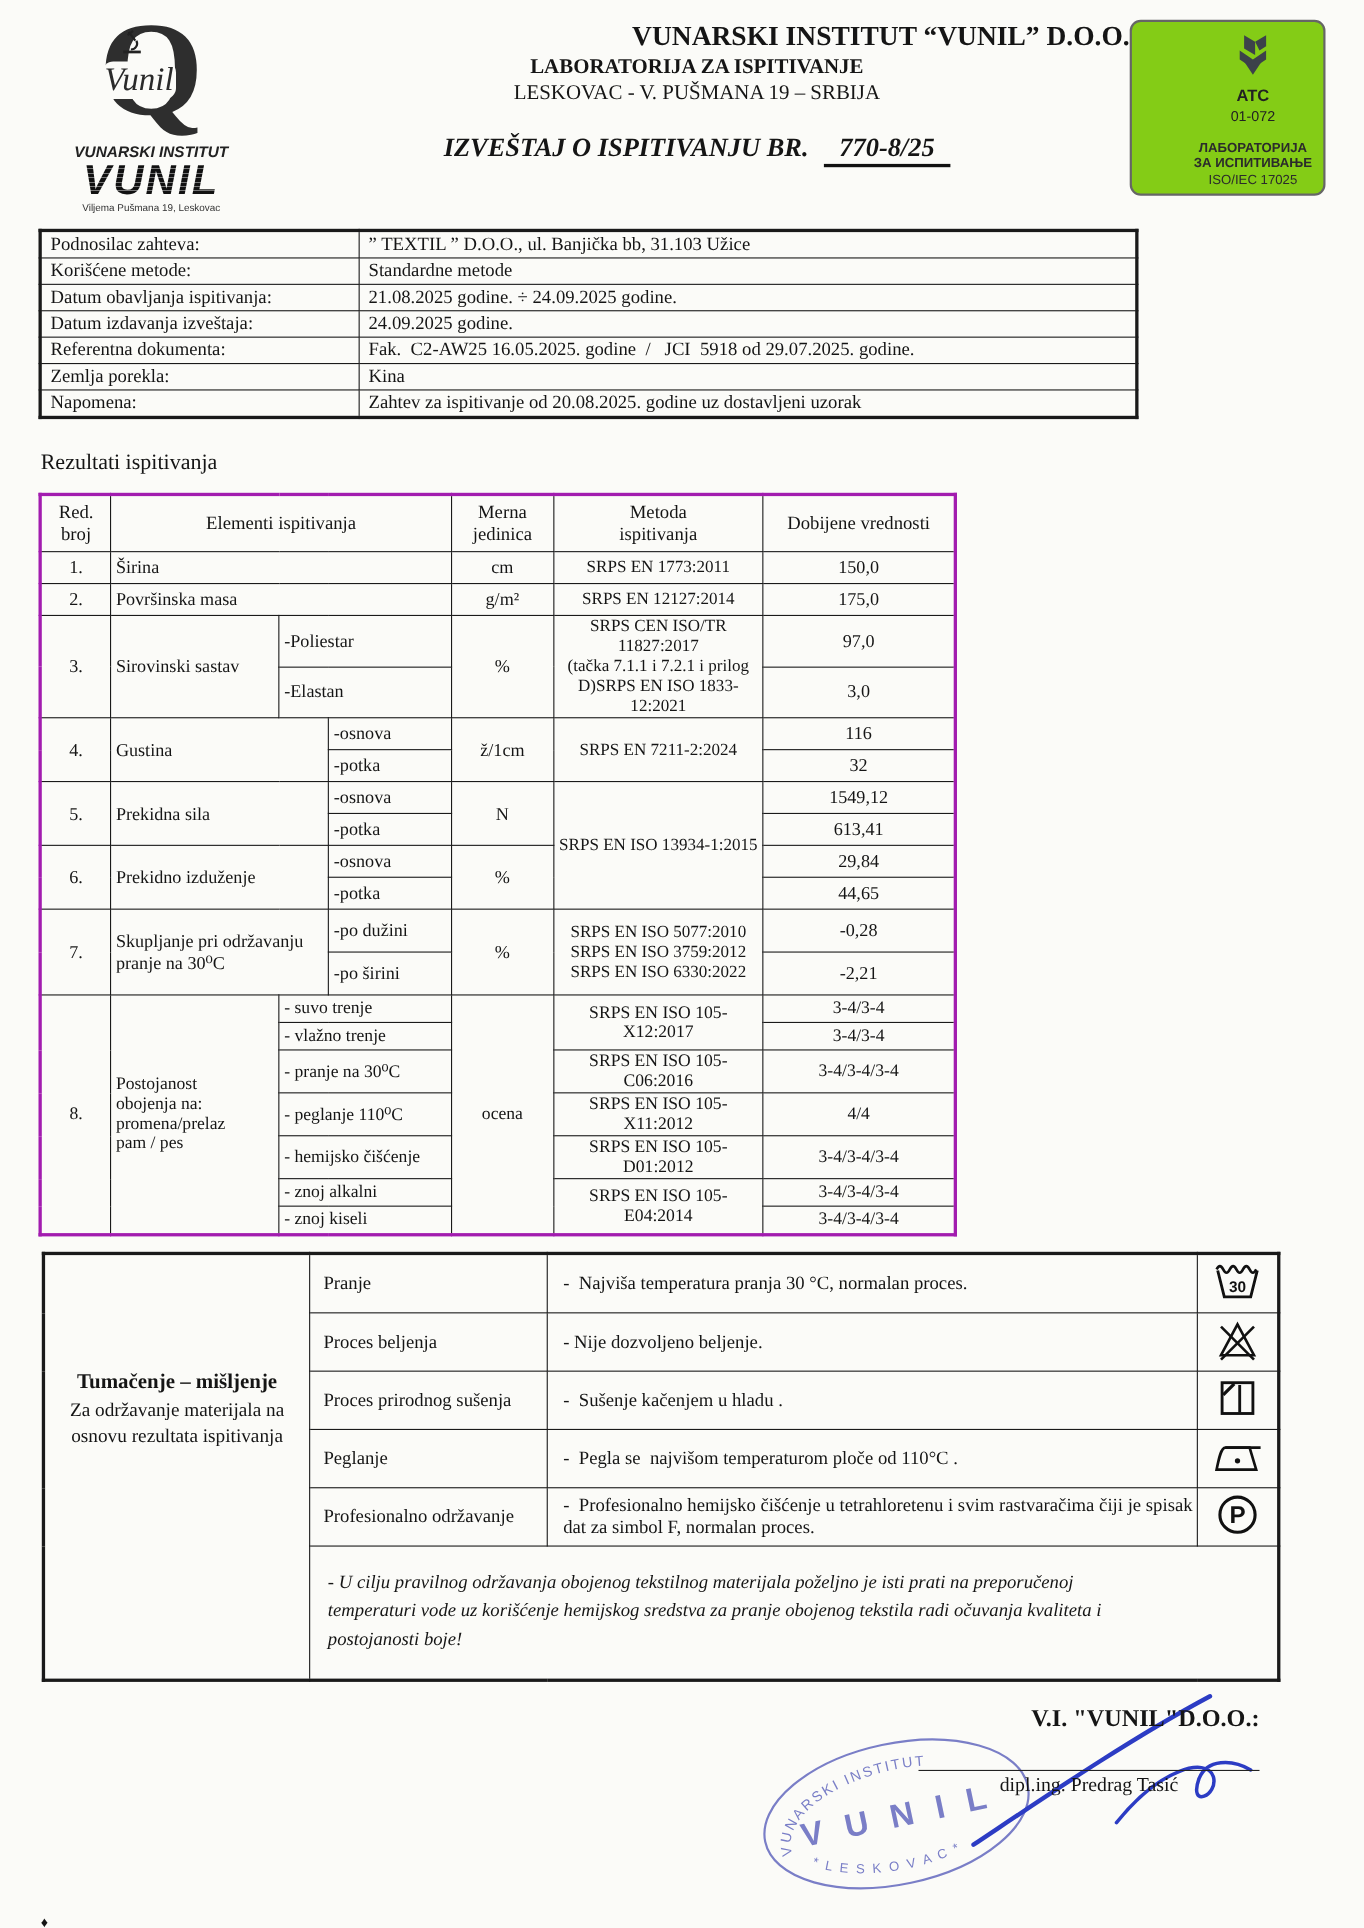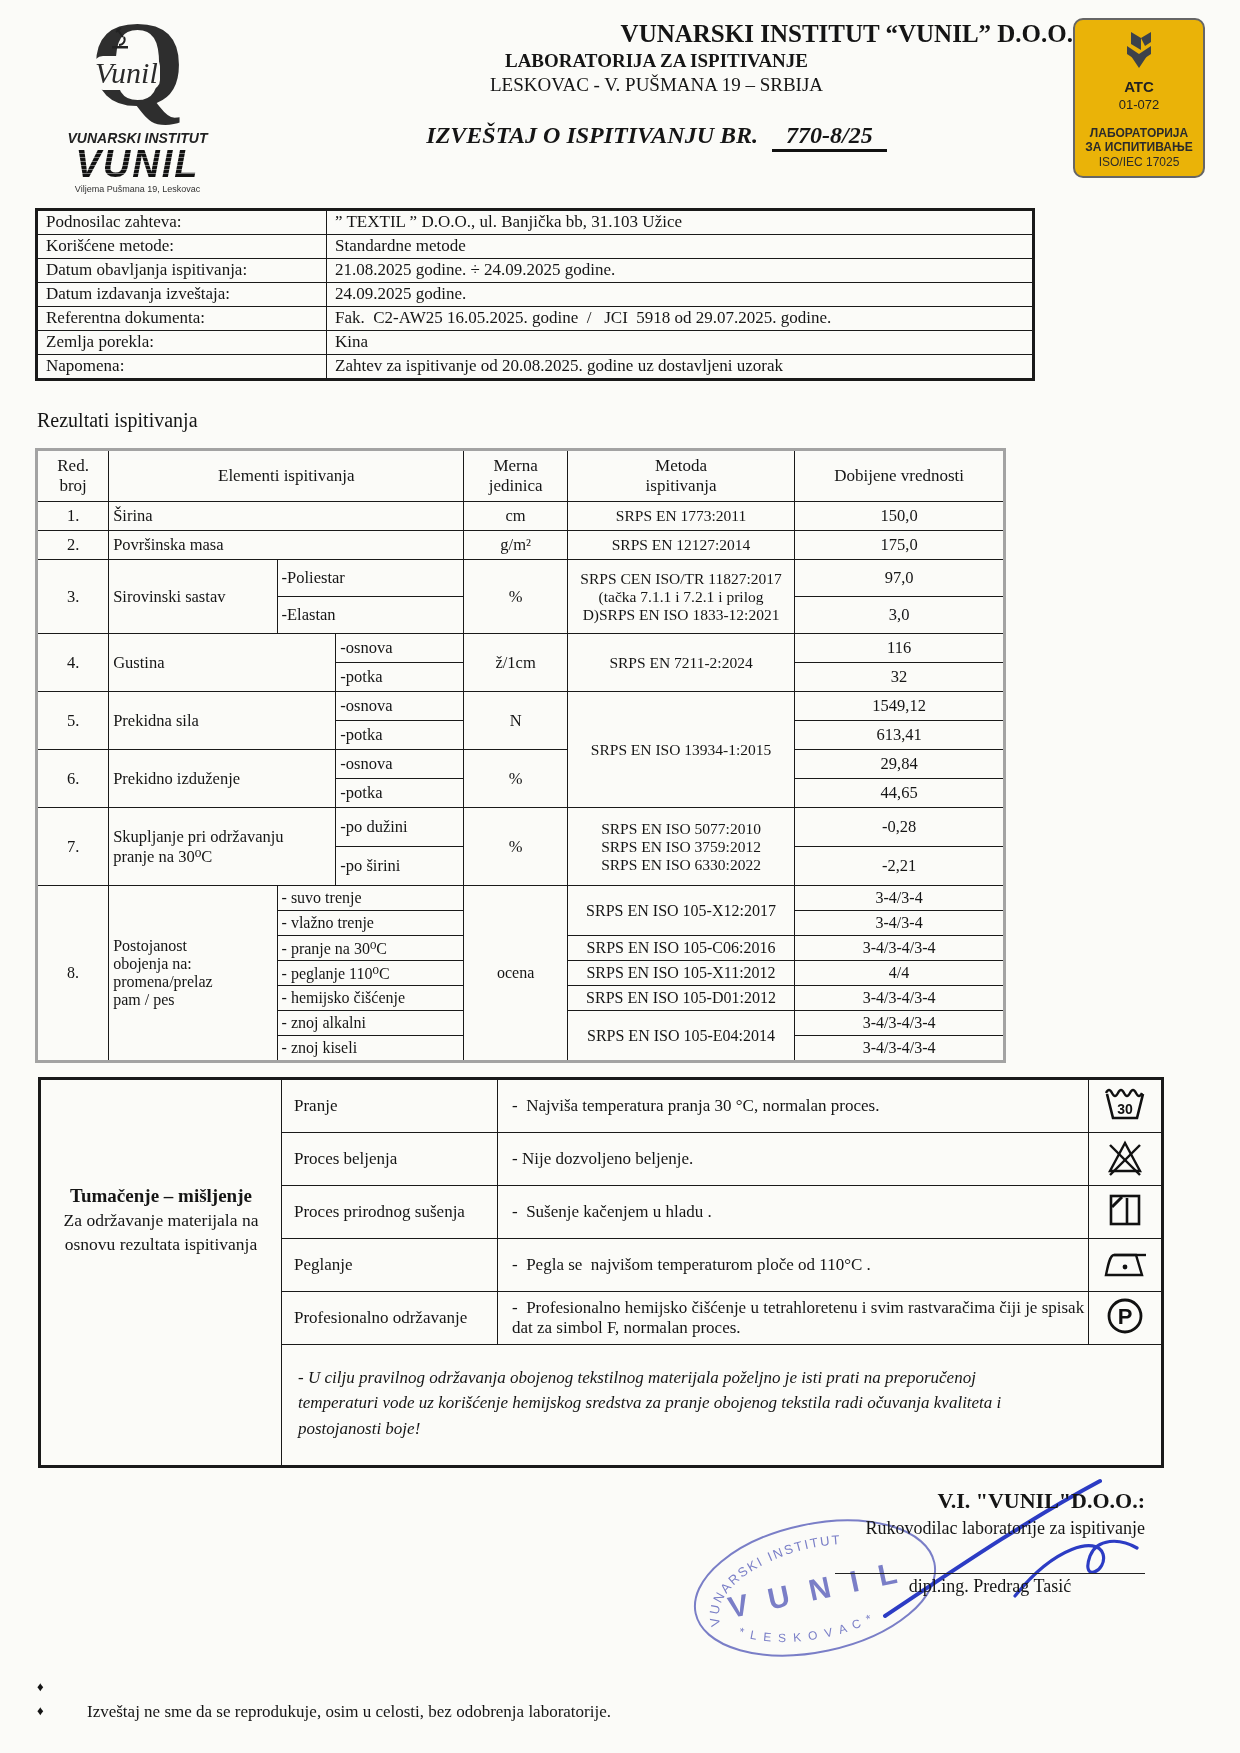--- a/index.html
+++ b/index.html
@@ -25,36 +25,36 @@
     background:repeating-linear-gradient(180deg,#111 0 3px,#777 3px 4px);-webkit-background-clip:text;background-clip:text;-webkit-text-fill-color:transparent;}
   .logo-addr{font-family:"Liberation Sans","DejaVu Sans",sans-serif;font-size:9px;color:#333;margin-top:2px;}
   .hc{flex:1;text-align:center;padding-top:6px;}
   .company{font-size:25px;font-weight:bold;text-align:right;}
   .lab{font-size:19px;font-weight:bold;margin-top:2px;}
   .addr{font-size:19px;margin-top:2px;}
   .tel{font-size:19px;margin-top:2px;}
   .rtitle{font-size:24px;font-weight:bold;font-style:italic;margin-top:26px;}
   .rno{border-bottom:3px solid #111;padding:0 14px 1px 14px;margin-left:14px;}
   .badge{width:128px;height:148px;border:2px solid #666;border-radius:10px;margin-top:4px;
-    text-align:center;font-family:"Liberation Sans","DejaVu Sans",sans-serif;padding-top:8px;box-sizing:content-box;background:#eab308;}
+    text-align:center;font-family:"Liberation Sans","DejaVu Sans",sans-serif;padding-top:8px;box-sizing:content-box;background:#84cc16;padding-left:46px;}
   .b-atc{font-size:15px;font-weight:bold;color:#222;margin-top:2px;}
   .b-num{font-size:13px;margin-top:2px;color:#222;}
   .b-l{font-size:12px;font-weight:bold;color:#2b2b2b;line-height:14px;}
   .b-l1{margin-top:14px;}
   .b-iso{font-size:12px;color:#2b2b2b;margin-top:1px;}
 
   
   table{border-collapse:collapse;}
   .info{width:1000px;margin-top:8px;border:3px solid #1a1a1a;}
   .info td{border:1.5px solid #1a1a1a;font-size:17px;padding:1px 8px 2px 8px;}
   .info .il{width:272px;}
 
   
   .sect{font-size:20px;margin:28px 0 16px 2px;}
-  .res{width:971px;border:3px solid #a3a3a3;}
+  .res{width:835px;border:3px solid #a21caf;}
   .res td{border:1.4px solid #1a1a1a;font-size:16.5px;padding:1px 4px;}
   .res .hd td{height:48px;text-align:center;font-size:17px;vertical-align:middle;}
   .c{text-align:center;}
   .nm{padding-left:10px;}
   .res .rw td{height:26px;}
   .res .rw3 td{height:34px;}
   .res .rw7 td{height:36px;}
   .res .rw8 td{height:22px;font-size:16px;}
   .res .meth{font-size:15.5px;text-align:center;}
   .res .val{text-align:center;}
@@ -392,21 +392,20 @@
           <textPath href="#stampBot">* L E S K O V A C *</textPath>
         </text>
       </g>
     </svg>
     <svg class="sigstroke" width="300" height="170" viewBox="0 0 300 170">
       <path d="M20,140 C80,100 160,45 235,5" fill="none" stroke="#2c3cc4" stroke-width="4" stroke-linecap="round"></path>
       <path d="M150,120 C190,70 232,60 238,78 C243,95 215,108 225,80 C232,62 255,62 272,72" fill="none" stroke="#2c3cc4" stroke-width="3.2" stroke-linecap="round"></path>
     </svg>
     <div class="sig-right">
       <div class="sig-co">V.I. "VUNIL"D.O.O.:</div>
-      <div class="sig-role">Rukovodilac laboratorije za ispitivanje</div>
       <div class="sig-line"></div>
       <div class="sig-name">dipl.ing. Predrag Tasić</div>
     </div>
   </div>
 
   <div class="bullets">
     <div class="bullet-row">
       <span class="bl-glyph">♦</span>
     </div>
     <div class="bullet-row">

